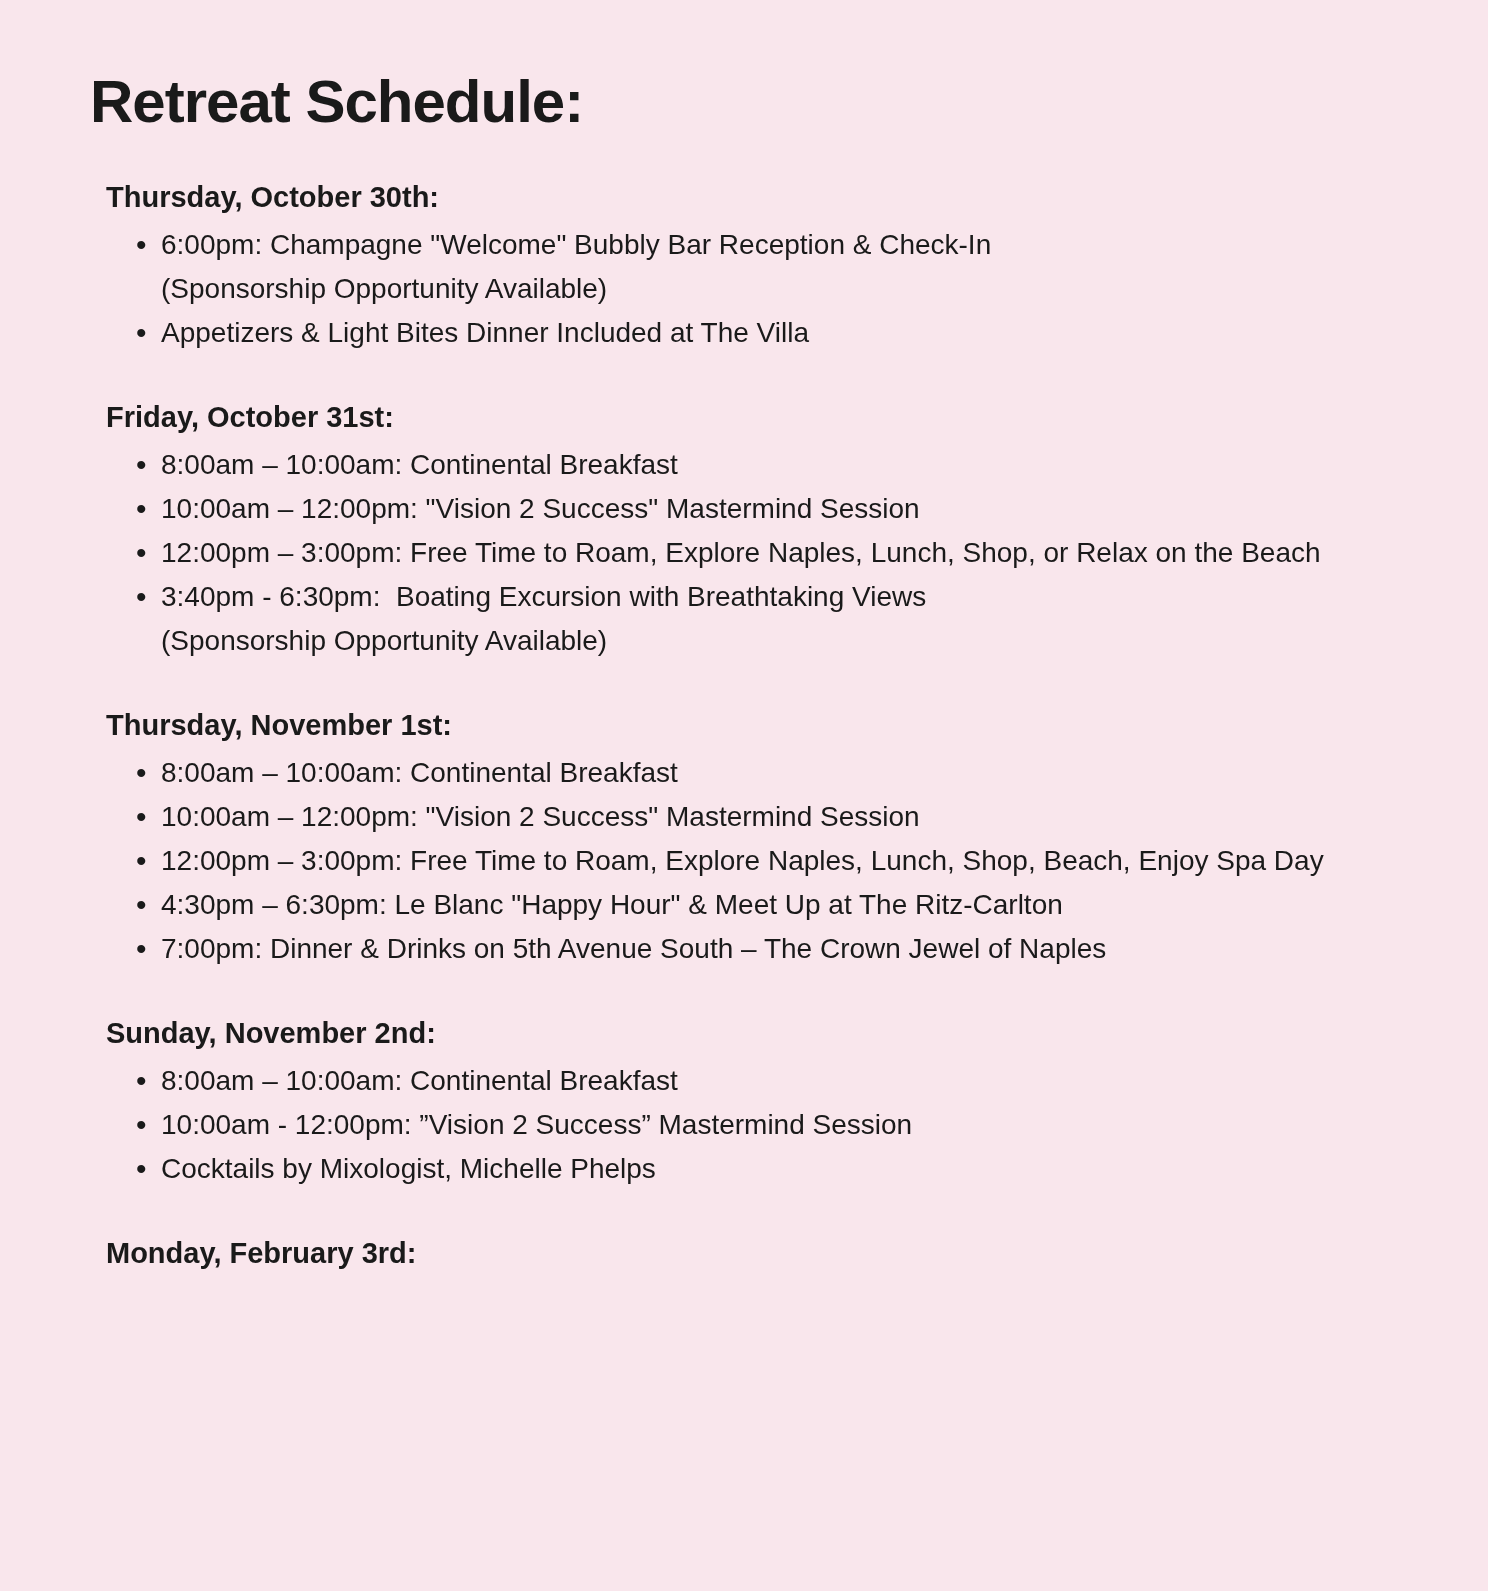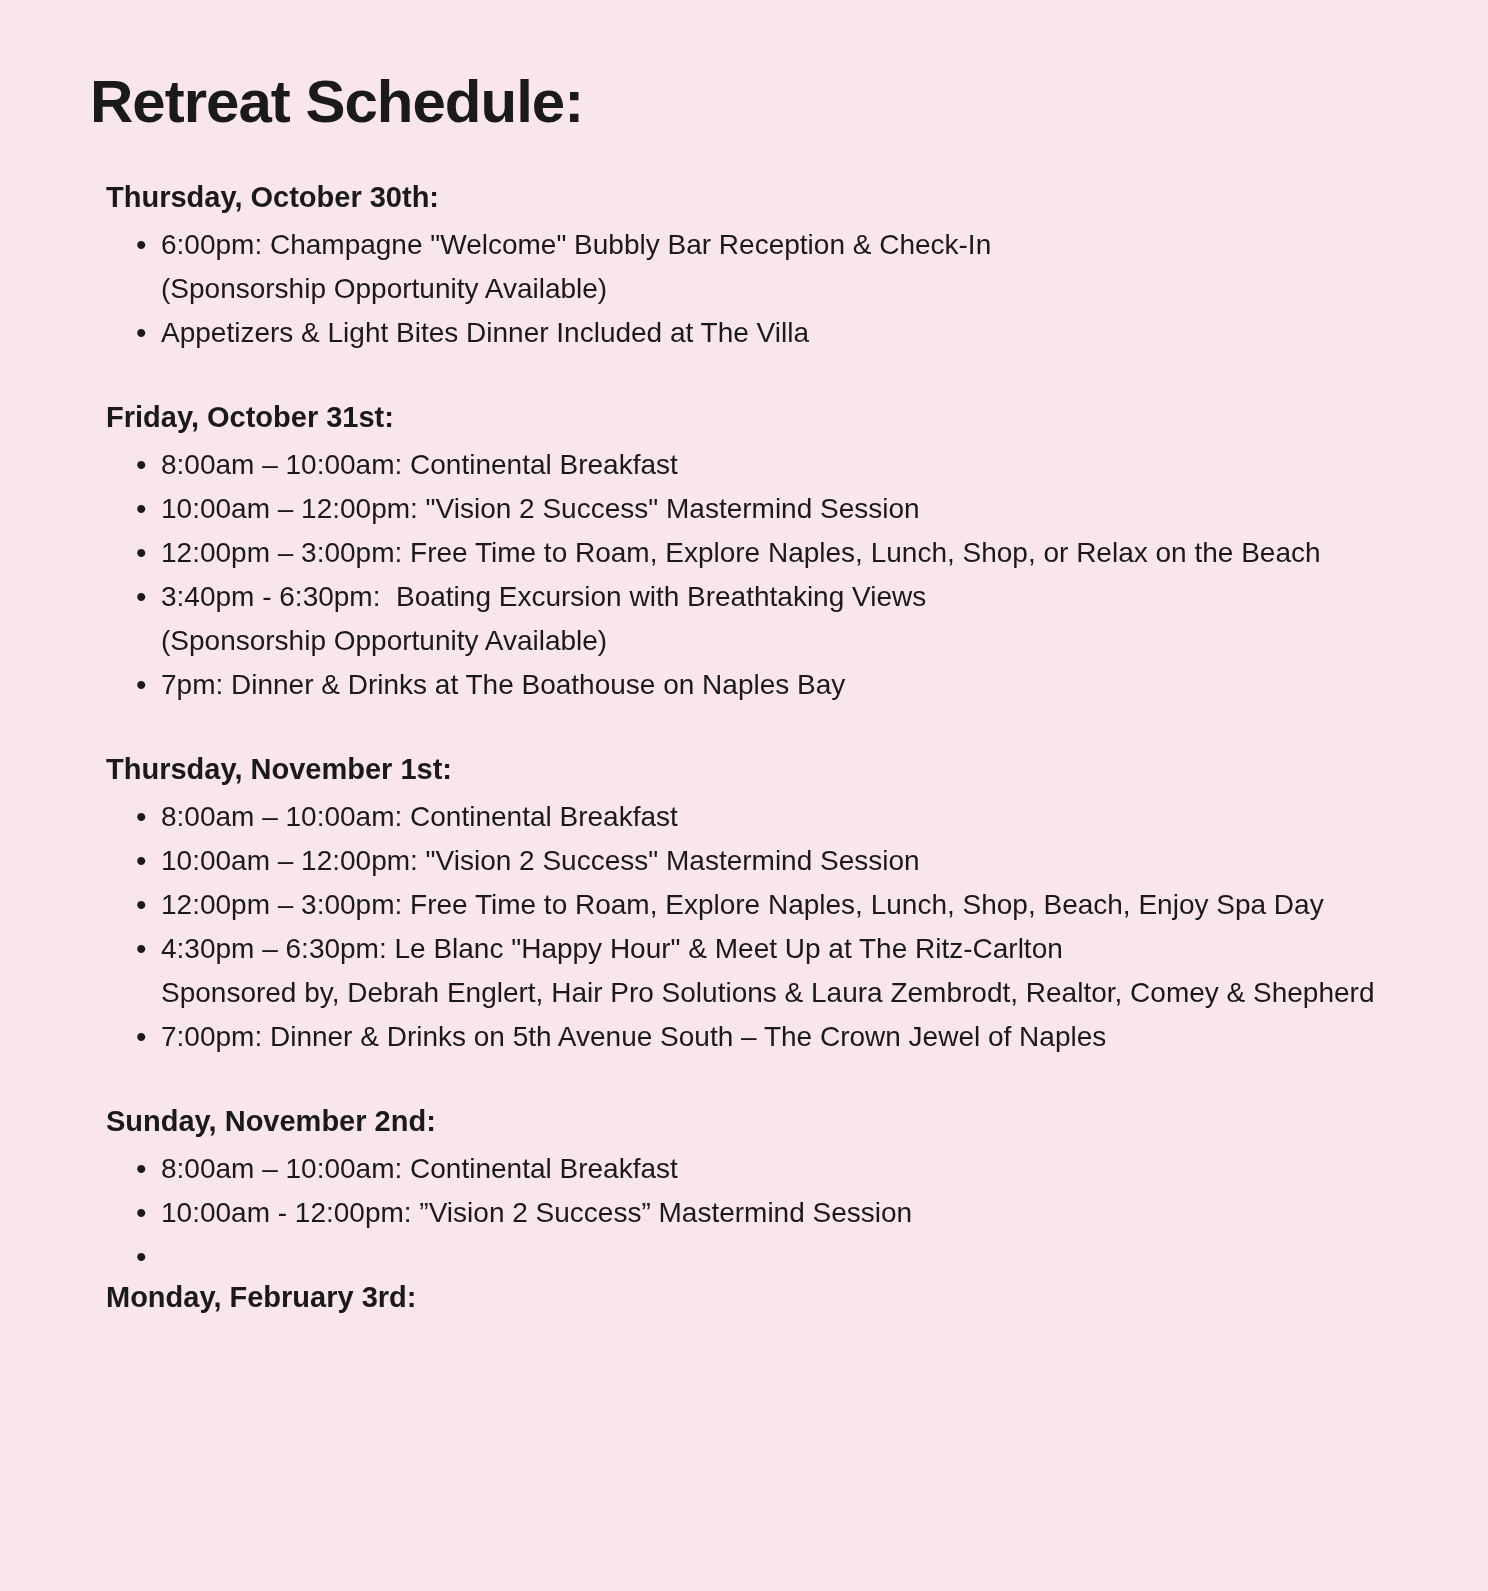--- a/index.html
+++ b/index.html
@@ -82,57 +82,54 @@
     <li class="event-item">
       <div class="event-line">10:00am – 12:00pm: "Vision 2 Success" Mastermind Session</div>
     </li>
     <li class="event-item">
       <div class="event-line">12:00pm – 3:00pm: Free Time to Roam, Explore Naples, Lunch, Shop, or Relax on the Beach</div>
     </li>
     <li class="event-item">
       <div class="event-line">3:40pm - 6:30pm:  Boating Excursion with Breathtaking Views</div>
       <div class="event-line">(Sponsorship Opportunity Available)</div>
     </li>
-    <li class="event-item">
-      <div class="event-line">7pm: Dinner &amp; Drinks at The Boathouse on Naples Bay</div>
-    </li>
   </ul>
 </section>
 
 <section class="schedule-section">
   <h2 class="day-heading">Thursday, November 1st:</h2>
   <ul class="event-list">
     <li class="event-item">
       <div class="event-line">8:00am – 10:00am: Continental Breakfast</div>
     </li>
     <li class="event-item">
       <div class="event-line">10:00am – 12:00pm: "Vision 2 Success" Mastermind Session</div>
     </li>
     <li class="event-item">
       <div class="event-line">12:00pm – 3:00pm: Free Time to Roam, Explore Naples, Lunch, Shop, Beach, Enjoy Spa Day</div>
     </li>
     <li class="event-item">
       <div class="event-line">4:30pm – 6:30pm: Le Blanc "Happy Hour" &amp; Meet Up at The Ritz-Carlton</div>
-      <div class="event-line">Sponsored by, Debrah Englert, Hair Pro Solutions &amp; Laura Zembrodt, Realtor, Comey &amp; Shepherd</div>
     </li>
     <li class="event-item">
       <div class="event-line">7:00pm: Dinner &amp; Drinks on 5th Avenue South – The Crown Jewel of Naples</div>
     </li>
   </ul>
 </section>
 
 <section class="schedule-section">
   <h2 class="day-heading">Sunday, November 2nd:</h2>
   <ul class="event-list">
     <li class="event-item">
       <div class="event-line">8:00am – 10:00am: Continental Breakfast</div>
     </li>
     <li class="event-item">
       <div class="event-line">10:00am - 12:00pm: ”Vision 2 Success” Mastermind Session</div>
     </li>
     <li class="event-item">
+      <div class="event-line">Cocktails by Mixologist, Michelle Phelps</div>
     </li>
   </ul>
 </section>
 
 <section class="schedule-section">
   <h2 class="day-heading">Monday, February 3rd:</h2>
 </section>
 
 </body></html>

